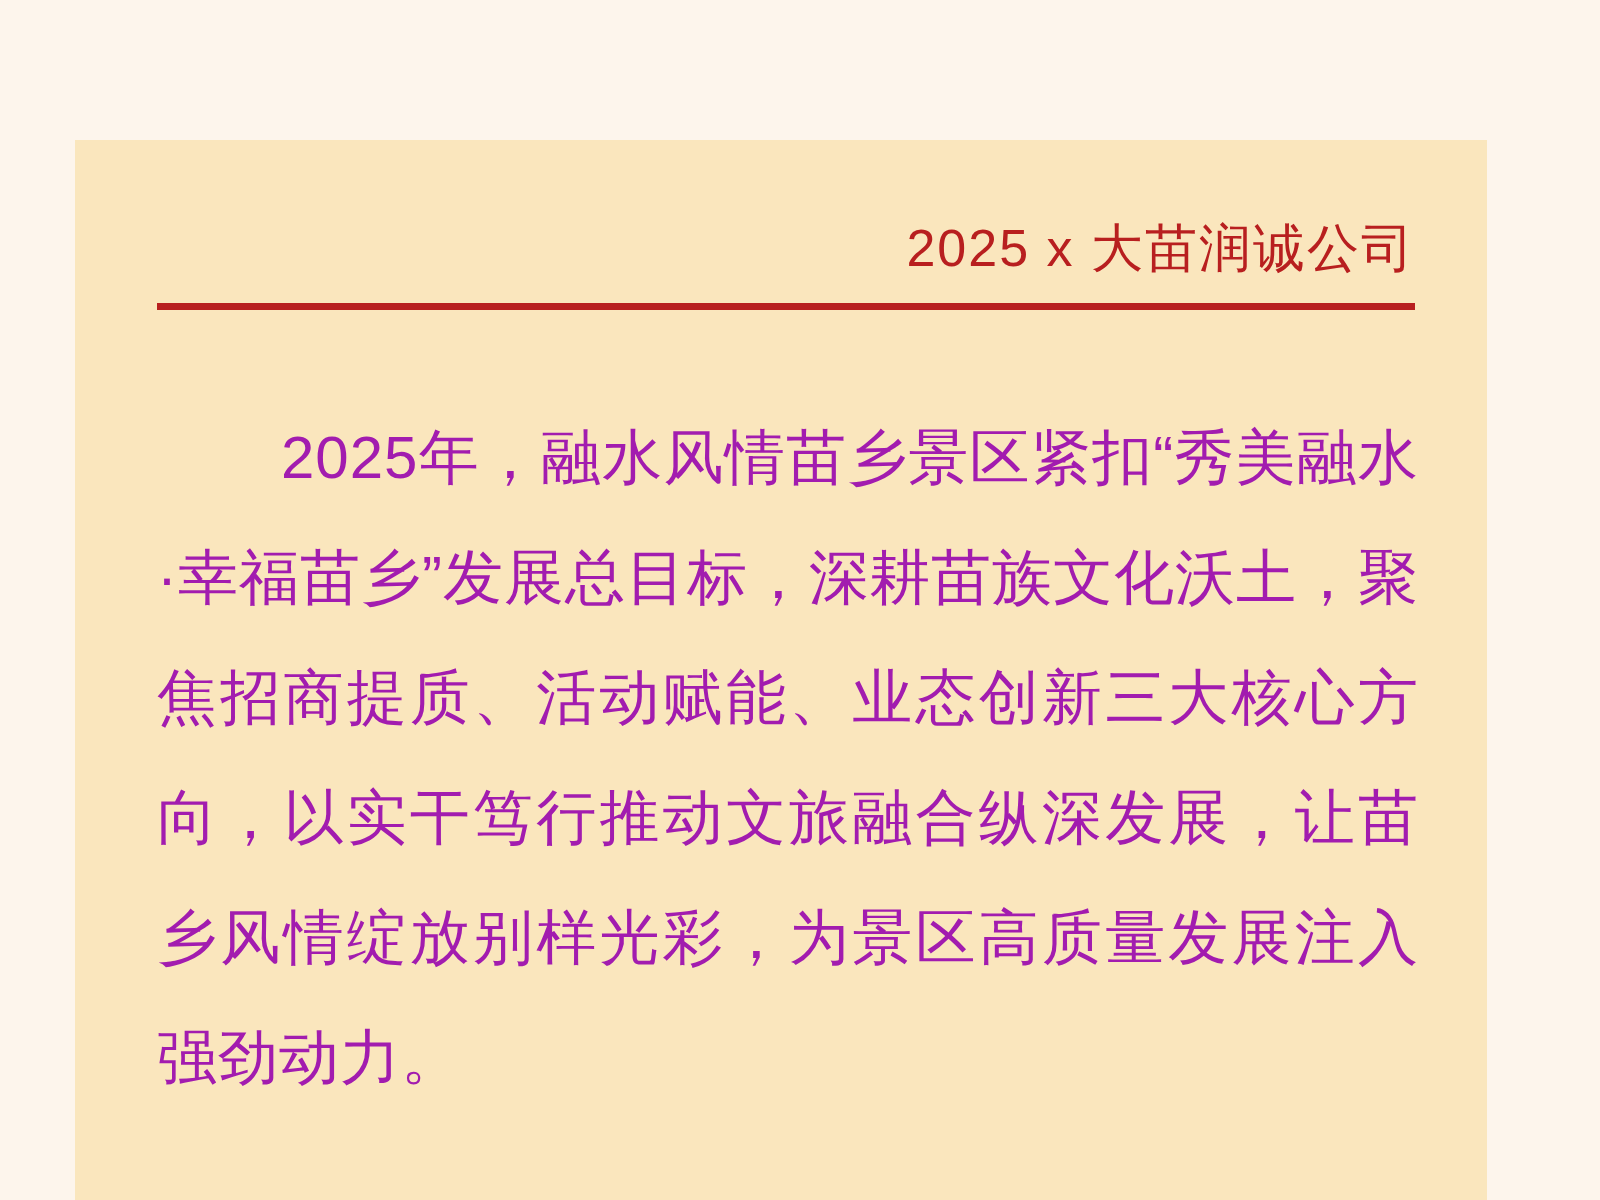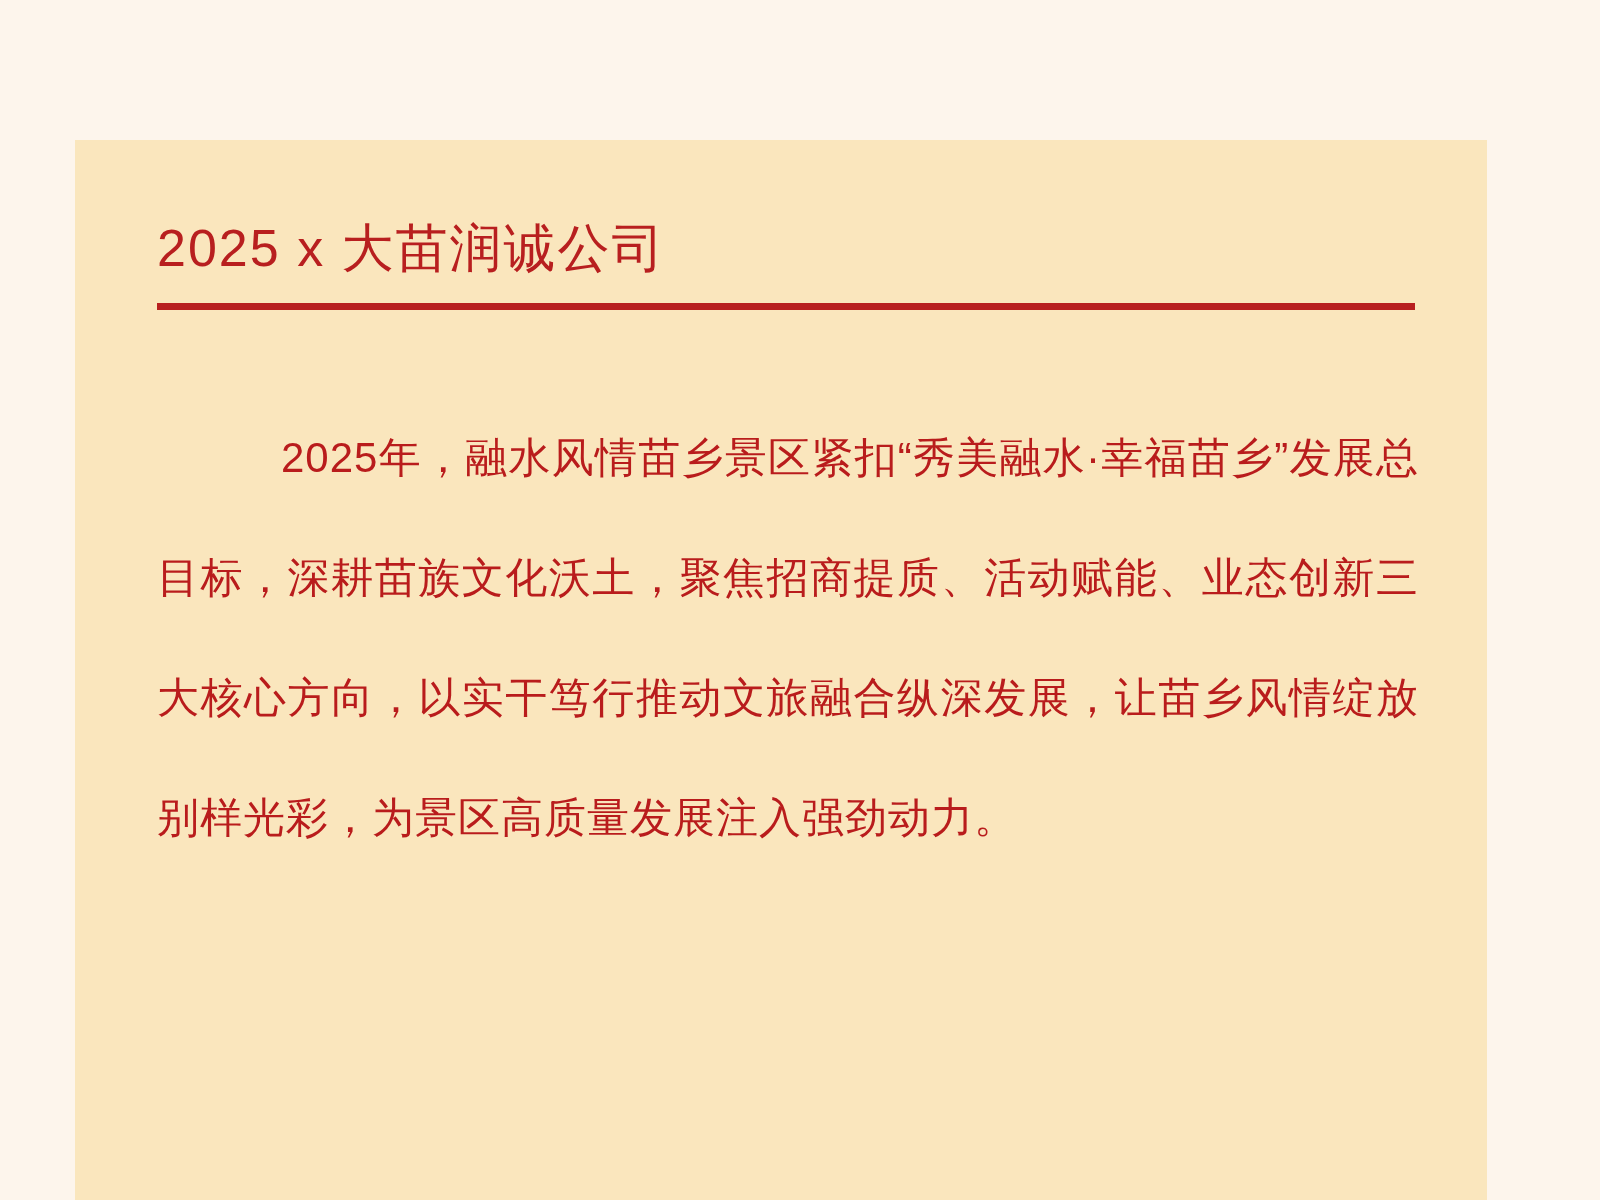--- a/index.html
+++ b/index.html
@@ -33,43 +33,43 @@
   }
 
   .header {
     position: absolute;
     left: 82px;
     top: 80px;
     width: 1258px;
   }
 
   .header-title {
-    text-align: left;
+    text-align: right;
     color: #b81f1f;
     font-size: 52px;
     font-weight: 400;
     letter-spacing: 2px;
     line-height: 1.1;
     white-space: nowrap;
   }
 
   .header-rule {
     margin-top: 26px;
     height: 7px;
     width: 100%;
     background: #b81f1f;
   }
 
   .body-text {
     position: absolute;
     left: 82px;
     top: 258px;
     width: 1262px;
-    color: #b91c1c;
-    font-size: 42px;
+    color: #a21caf;
+    font-size: 60px;
     line-height: 120px;
     letter-spacing: 1px;
     text-align: justify;
     text-indent: 124px;
     font-weight: 400;
   }
 </style>
 </head>
 <body>
 

